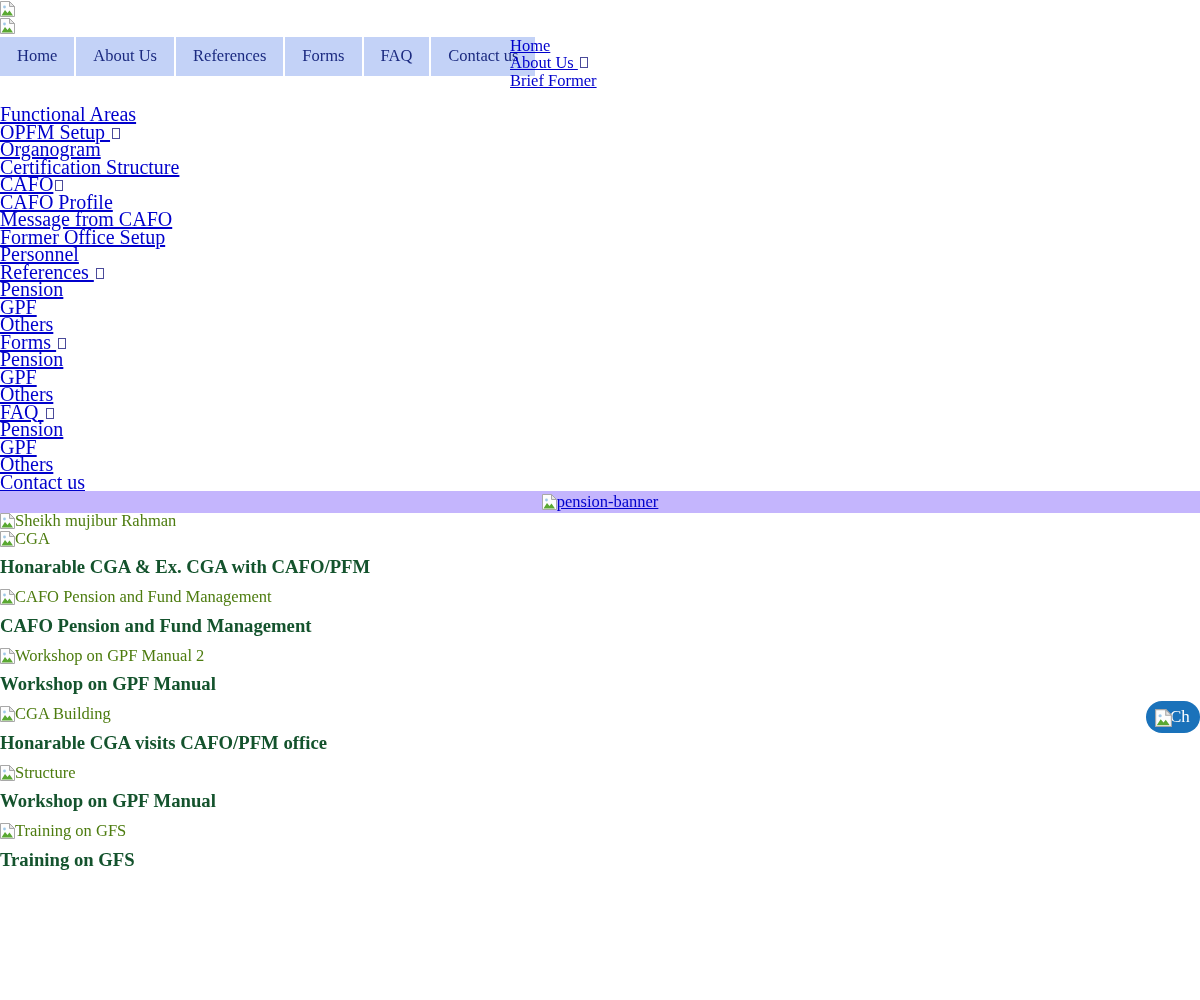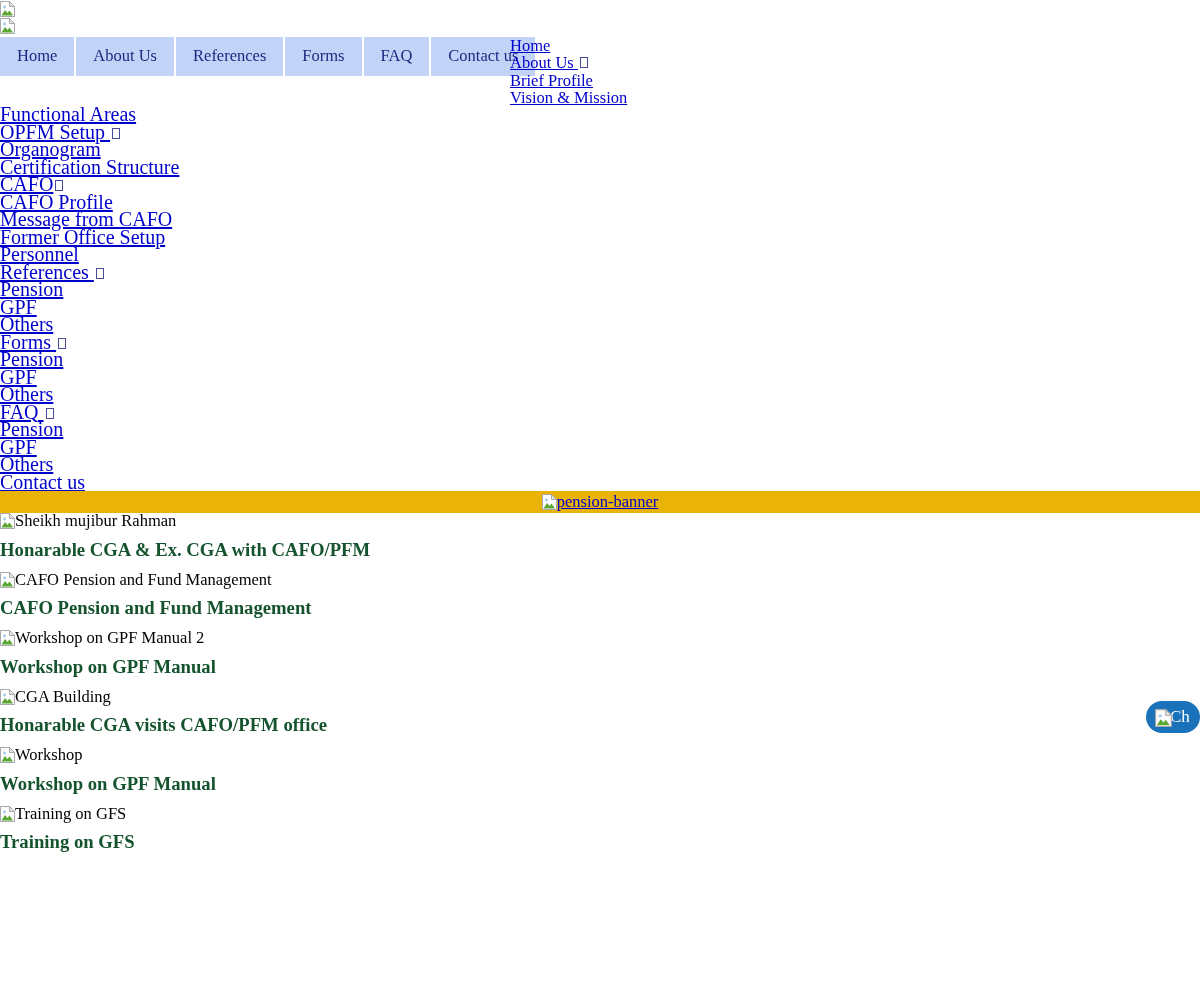--- a/index.html
+++ b/index.html
@@ -109,42 +109,42 @@
     box-sizing: border-box;
   }
 
   
   #green-banner {
     position: absolute;
     left: 0;
     top: 491px;
     width: 1200px;
     height: 22px;
-    background: #eab308;
+    background: #c4b5fd;
     text-align: center;
     line-height: 22px;
   }
   #green-banner a {
     color: #0000cc;
     text-decoration: underline;
     font-size: 16.5px;
   }
 
   
   #content-list {
     position: absolute;
     left: 0;
     top: 512px;
     width: 1200px;
   }
   .item-caption {
     display: block;
     font-size: 16.5px;
     line-height: 17.5px;
-    color: #000000;
+    color: #4d7c0f;
     white-space: nowrap;
   }
   .item-heading {
     font-family: "Liberation Serif", "DejaVu Serif", serif;
     font-size: 18.7px;
     font-weight: bold;
     color: #14532d;
     margin: 9px 0 11px 0;
     line-height: 21px;
     white-space: nowrap;
@@ -216,22 +216,21 @@
     <span>FAQ</span>
   </div>
   <div class="nav-tab">
     <span>Contact us</span>
   </div>
 </nav>
 
 <div id="nav-dropdown">
   <a href="#"><span>Home</span></a>
   <a href="#"><span>About Us </span><span class="tofu"></span></a>
-  <a href="#"><span>Brief Profile</span></a>
-  <a href="#"><span>Vision &amp; Mission</span></a>
+  <a href="#"><span>Brief Former</span></a>
 </div>
 
 <div id="link-list">
   <a href="#"><span>Functional Areas</span></a>
   <a href="#"><span>OPFM Setup </span><span class="tofu"></span></a>
   <a href="#"><span>Organogram</span></a>
   <a href="#"><span>Certification Structure</span></a>
   <a href="#"><span>CAFO</span><span class="tofu"></span></a>
   <a href="#"><span>CAFO Profile</span></a>
   <a href="#"><span>Message from CAFO</span></a>
@@ -265,20 +264,28 @@
 
   <span class="item-caption">
     <span class="broken-img"><svg width="15" height="16" viewBox="0 0 15 16">
           <path d="M0.5 0.5 H9.5 L14.5 5.5 V15.5 H0.5 Z" fill="#fdfdfd" stroke="#a8a8a8"></path>
           <path d="M9.5 0.5 L14.5 5.5 H9.5 Z" fill="#e6e6e6" stroke="#a8a8a8"></path>
           <path d="M1.5 14.5 L5 9 L7.5 12 L9.5 9.5 L13 14.5 Z" fill="#5aa832"></path>
           <circle cx="4.5" cy="6" r="1.4" fill="#9ec8e8"></circle>
         </svg></span><span>Sheikh mujibur Rahman</span>
   </span>
 
+  <span class="item-caption">
+    <span class="broken-img"><svg width="15" height="16" viewBox="0 0 15 16">
+          <path d="M0.5 0.5 H9.5 L14.5 5.5 V15.5 H0.5 Z" fill="#fdfdfd" stroke="#a8a8a8"></path>
+          <path d="M9.5 0.5 L14.5 5.5 H9.5 Z" fill="#e6e6e6" stroke="#a8a8a8"></path>
+          <path d="M1.5 14.5 L5 9 L7.5 12 L9.5 9.5 L13 14.5 Z" fill="#5aa832"></path>
+          <circle cx="4.5" cy="6" r="1.4" fill="#9ec8e8"></circle>
+        </svg></span><span>CGA</span>
+  </span>
   <div class="item-heading">Honarable CGA &amp; Ex. CGA with CAFO/PFM</div>
 
   <span class="item-caption">
     <span class="broken-img"><svg width="15" height="16" viewBox="0 0 15 16">
           <path d="M0.5 0.5 H9.5 L14.5 5.5 V15.5 H0.5 Z" fill="#fdfdfd" stroke="#a8a8a8"></path>
           <path d="M9.5 0.5 L14.5 5.5 H9.5 Z" fill="#e6e6e6" stroke="#a8a8a8"></path>
           <path d="M1.5 14.5 L5 9 L7.5 12 L9.5 9.5 L13 14.5 Z" fill="#5aa832"></path>
           <circle cx="4.5" cy="6" r="1.4" fill="#9ec8e8"></circle>
         </svg></span><span>CAFO Pension and Fund Management</span>
   </span>
@@ -303,21 +310,21 @@
         </svg></span><span>CGA Building</span>
   </span>
   <div class="item-heading">Honarable CGA visits CAFO/PFM office</div>
 
   <span class="item-caption">
     <span class="broken-img"><svg width="15" height="16" viewBox="0 0 15 16">
           <path d="M0.5 0.5 H9.5 L14.5 5.5 V15.5 H0.5 Z" fill="#fdfdfd" stroke="#a8a8a8"></path>
           <path d="M9.5 0.5 L14.5 5.5 H9.5 Z" fill="#e6e6e6" stroke="#a8a8a8"></path>
           <path d="M1.5 14.5 L5 9 L7.5 12 L9.5 9.5 L13 14.5 Z" fill="#5aa832"></path>
           <circle cx="4.5" cy="6" r="1.4" fill="#9ec8e8"></circle>
-        </svg></span><span>Workshop</span>
+        </svg></span><span>Structure</span>
   </span>
   <div class="item-heading">Workshop on GPF Manual</div>
 
   <span class="item-caption">
     <span class="broken-img"><svg width="15" height="16" viewBox="0 0 15 16">
           <path d="M0.5 0.5 H9.5 L14.5 5.5 V15.5 H0.5 Z" fill="#fdfdfd" stroke="#a8a8a8"></path>
           <path d="M9.5 0.5 L14.5 5.5 H9.5 Z" fill="#e6e6e6" stroke="#a8a8a8"></path>
           <path d="M1.5 14.5 L5 9 L7.5 12 L9.5 9.5 L13 14.5 Z" fill="#5aa832"></path>
           <circle cx="4.5" cy="6" r="1.4" fill="#9ec8e8"></circle>
         </svg></span><span>Training on GFS</span>

